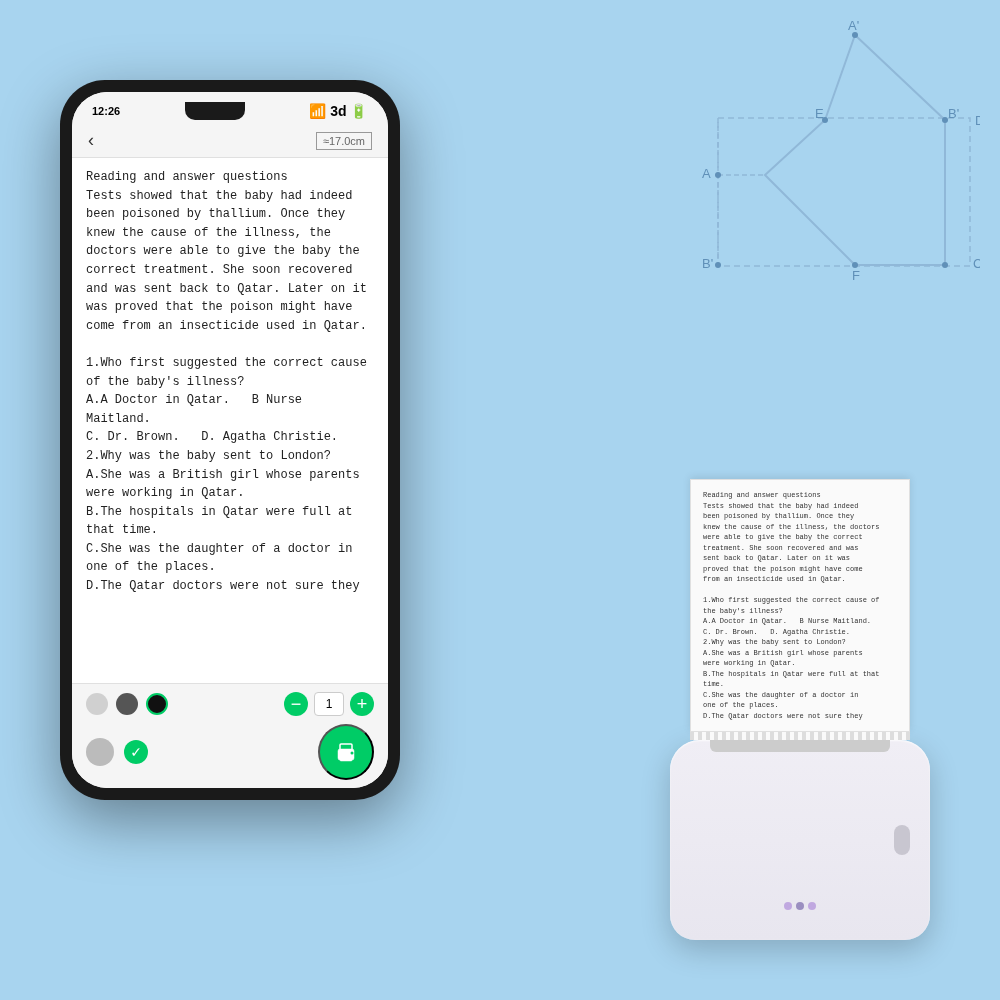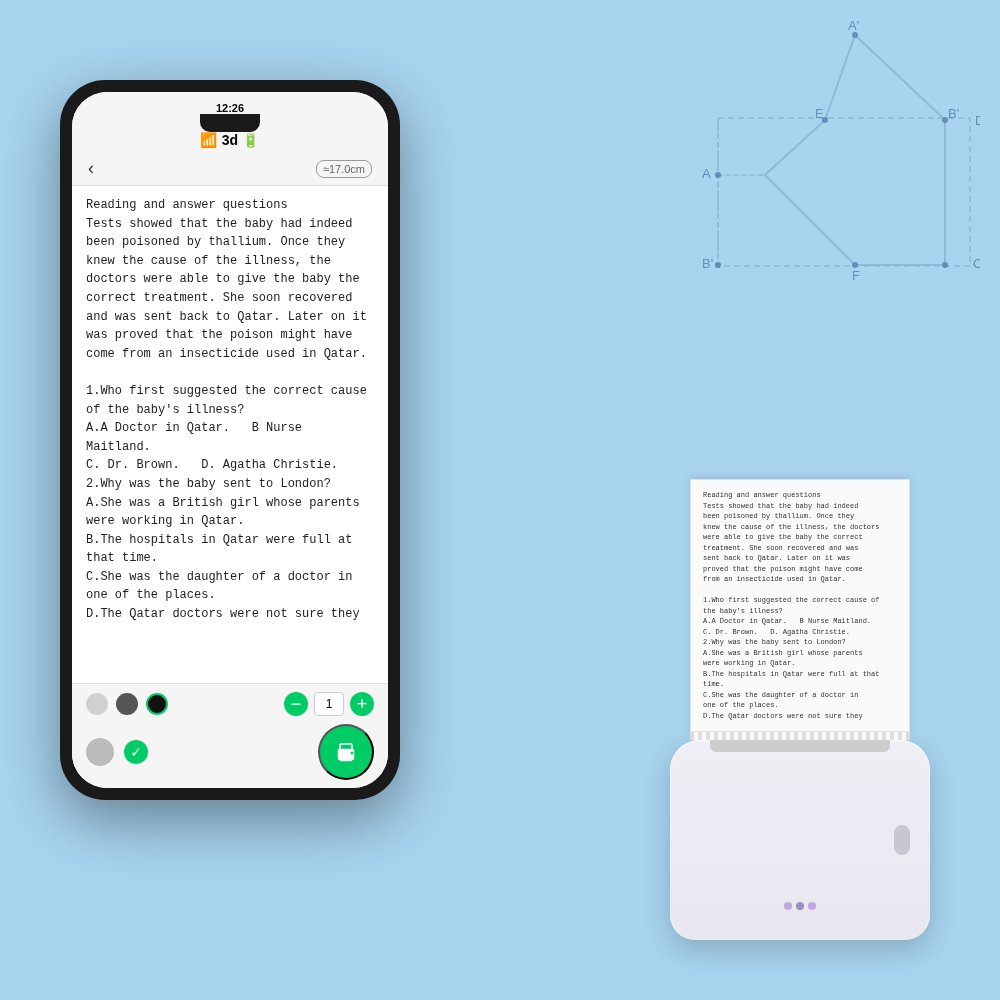--- a/index.html
+++ b/index.html
@@ -213,29 +213,29 @@
     <circle cx="58" cy="245" r="3" fill="#6090b8"></circle>
     <circle cx="195" cy="245" r="3" fill="#6090b8"></circle>
     <circle cx="285" cy="245" r="3" fill="#6090b8"></circle>
   </svg>
 </div>
 
 <div class="phone-container">
   <div class="phone-body">
     <div class="phone-screen">
 
-      <div style="background:#f5f5f5; padding:10px 20px 4px; display:flex; justify-content:space-between; align-items:center; font-size:11px; font-weight:600;flex-direction:column;">
+      <div style="background:#f5f5f5; padding:10px 20px 4px; display:flex; justify-content:space-between; align-items:center; font-size:11px; font-weight:600;">
         <span>12:26</span>
         <div style="width:60px;height:18px;background:#1a1a1a;border-radius:0 0 10px 10px;"></div>
         <span style="font-size:14px;">📶 3d 🔋</span>
       </div>
 
       <div style="background:#f5f5f5; padding:6px 16px; display:flex; justify-content:space-between; align-items:center; border-bottom:1px solid #e0e0e0;">
         <span style="font-size:18px; color:#333; cursor:pointer;">‹</span>
-        <span style="font-size:11px;color:#666;border:1px solid #999;padding:2px 6px;border-radius:8px;">≈17.0cm</span>
+        <span style="font-size:11px;color:#666;border:1px solid #999;padding:2px 6px;border-radius:0;">≈17.0cm</span>
       </div>
 
       <div style="flex:1; padding:10px 14px; overflow:hidden; font-size:12px; line-height:1.55; color:#222; font-family:'Courier New',monospace; white-space:pre-wrap;">Reading and answer questions
 Tests showed that the baby had indeed been poisoned by thallium. Once they knew the cause of the illness, the doctors were able to give the baby the correct treatment. She soon recovered and was sent back to Qatar. Later on it was proved that the poison might have come from an insecticide used in Qatar.
 
 1.Who first suggested the correct cause of the baby's illness?
 A.A Doctor in Qatar.   B Nurse Maitland.
 C. Dr. Brown.   D. Agatha Christie.
 2.Why was the baby sent to London?
 A.She was a British girl whose parents were working in Qatar.

